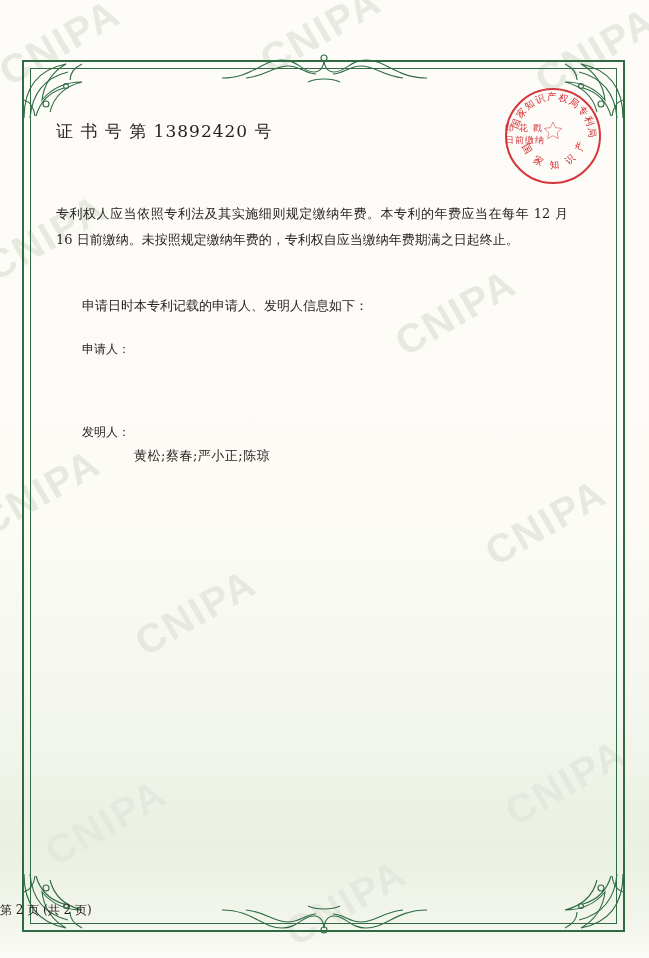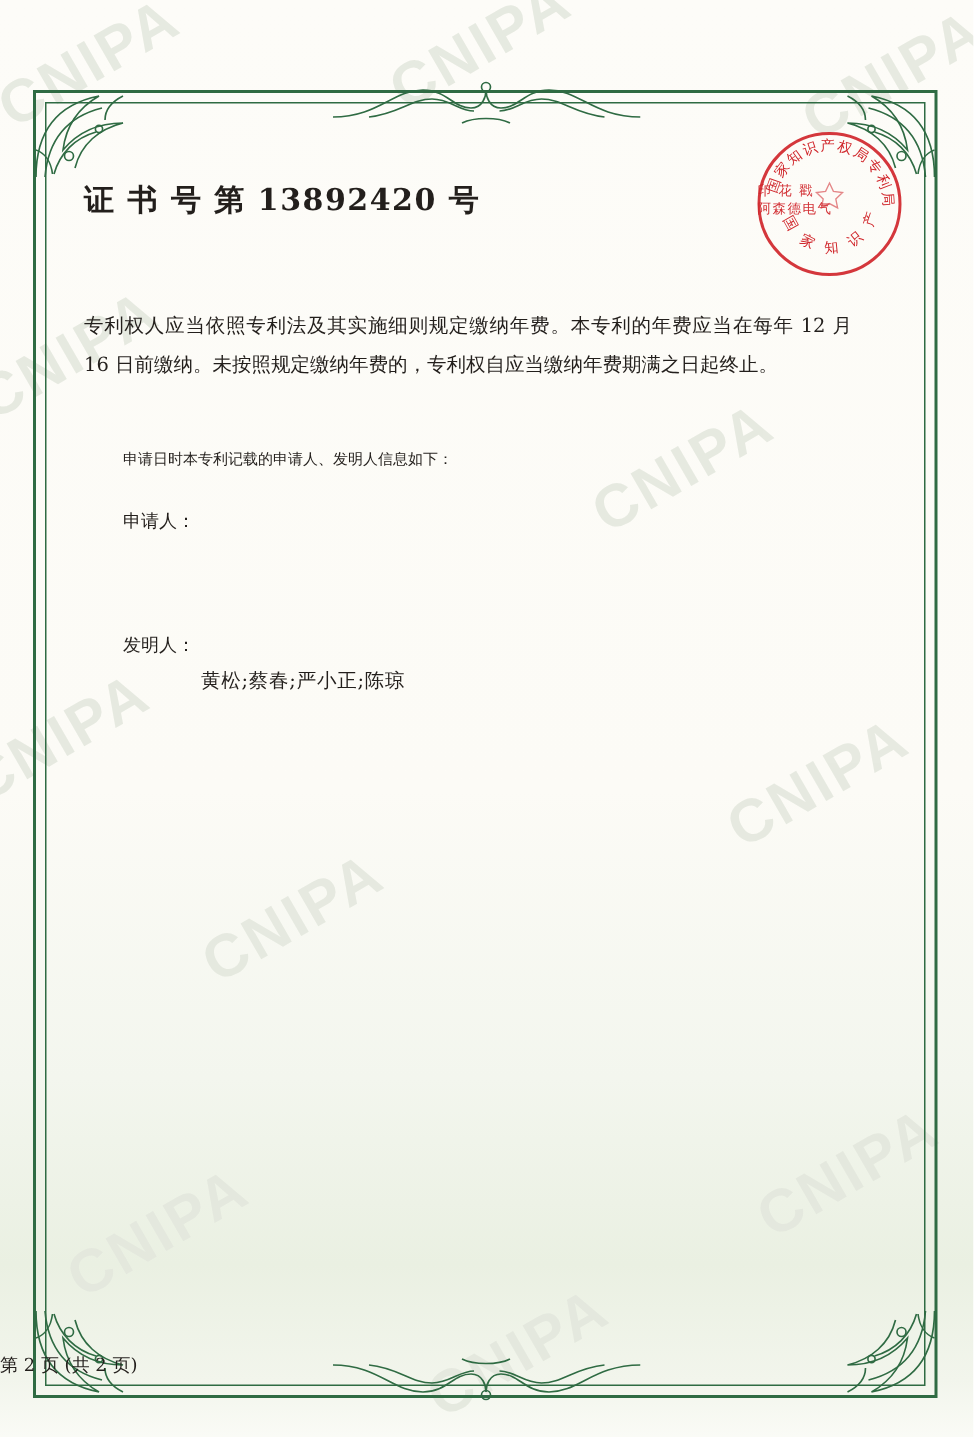--- a/index.html
+++ b/index.html
@@ -91,38 +91,37 @@
 
   
   .content {
     position: absolute;
     left: 56px; top: 100px;
     width: 540px;
     color: #231f1c;
   }
 
   .cert-no {
-    font-size: 20px;
+    font-size: 17px;
     letter-spacing: 1px;
     margin-top: 20px;
     font-family: "DejaVu Serif", serif;
-    font-weight: bold;
   }
 
   .para {
     margin-top: 58px;
     font-size: 13px;
     line-height: 2.0;
     text-align: justify;
     width: 512px;
   }
 
   .section-lead {
     margin-top: 40px;
-    font-size: 10px;
+    font-size: 13px;
     line-height: 2.0;
   }
   .lead-indent { padding-left: 26px; }
 
   .label { margin-top: 22px; font-size: 12px; padding-left: 26px; }
   .value { margin-top: 6px; font-size: 13px; padding-left: 78px; letter-spacing: .5px; }
 
   .block-gap { height: 44px; }
 
   
@@ -254,21 +253,21 @@
       <text font-family="DejaVu Serif, serif" font-size="9.5" fill="#d0262b" letter-spacing="1.4">
         <textPath href="#arcTop" startOffset="6%">国家知识产权局专利局证书专用章</textPath>
       </text>
       <text font-family="DejaVu Serif, serif" font-size="9.5" fill="#d0262b" letter-spacing="3">
         <textPath href="#arcBot" startOffset="10%">国 家 知 识 产 权 局</textPath>
       </text>
       <path d="M48 34 l2.6 5.6 6.1 .8 -4.5 4.2 1.2 6 -5.4-2.9 -5.4 2.9 1.2-6 -4.5-4.2 6.1-.8 z" fill="none" stroke="#d0262b" stroke-width="0.9" opacity="0.55"></path>
     </svg>
     <div class="seal-center">
       <div>印 花 戳</div>
-      <div>阿森德电气</div>
+      <div>日前缴纳</div>
     </div>
   </div>
 
   <div class="content">
     <div class="cert-no">证 书 号 第 13892420 号</div>
 
     <div class="para">专利权人应当依照专利法及其实施细则规定缴纳年费。本专利的年费应当在每年 12 月 16 日前缴纳。未按照规定缴纳年费的，专利权自应当缴纳年费期满之日起终止。</div>
 
     <div class="section-lead lead-indent">申请日时本专利记载的申请人、发明人信息如下：</div>
 

